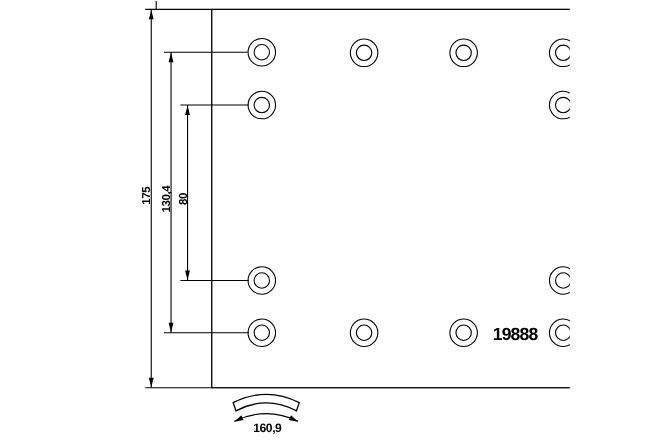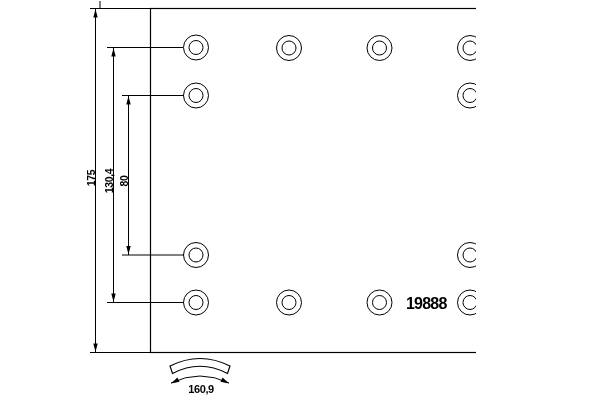--- a/index.html
+++ b/index.html
@@ -3,20 +3,21 @@
 <meta charset="utf-8">
 <style>
   :root { --line: #000000; --bg: #ffffff; --text: #000000; }
   html, body { margin: 0; padding: 0; background: var(--bg); }
   .stage {
     position: relative;
     width: 476px; height: 400px;
     background: var(--bg);
     overflow: hidden;
     font-family: "Liberation Sans", sans-serif;
+    margin-left: 42px;
   }
   svg { display: block; }
   .ln { stroke: var(--line); stroke-width: 1.2; fill: none; }
   .thin { stroke: var(--line); stroke-width: 1; fill: none; }
   .arrow { fill: var(--line); stroke: none; }
   .dim-label {
     font-family: "Liberation Sans", sans-serif;
     font-size: 10.5px; font-weight: bold;
     fill: var(--text);
     letter-spacing: -0.4px;

